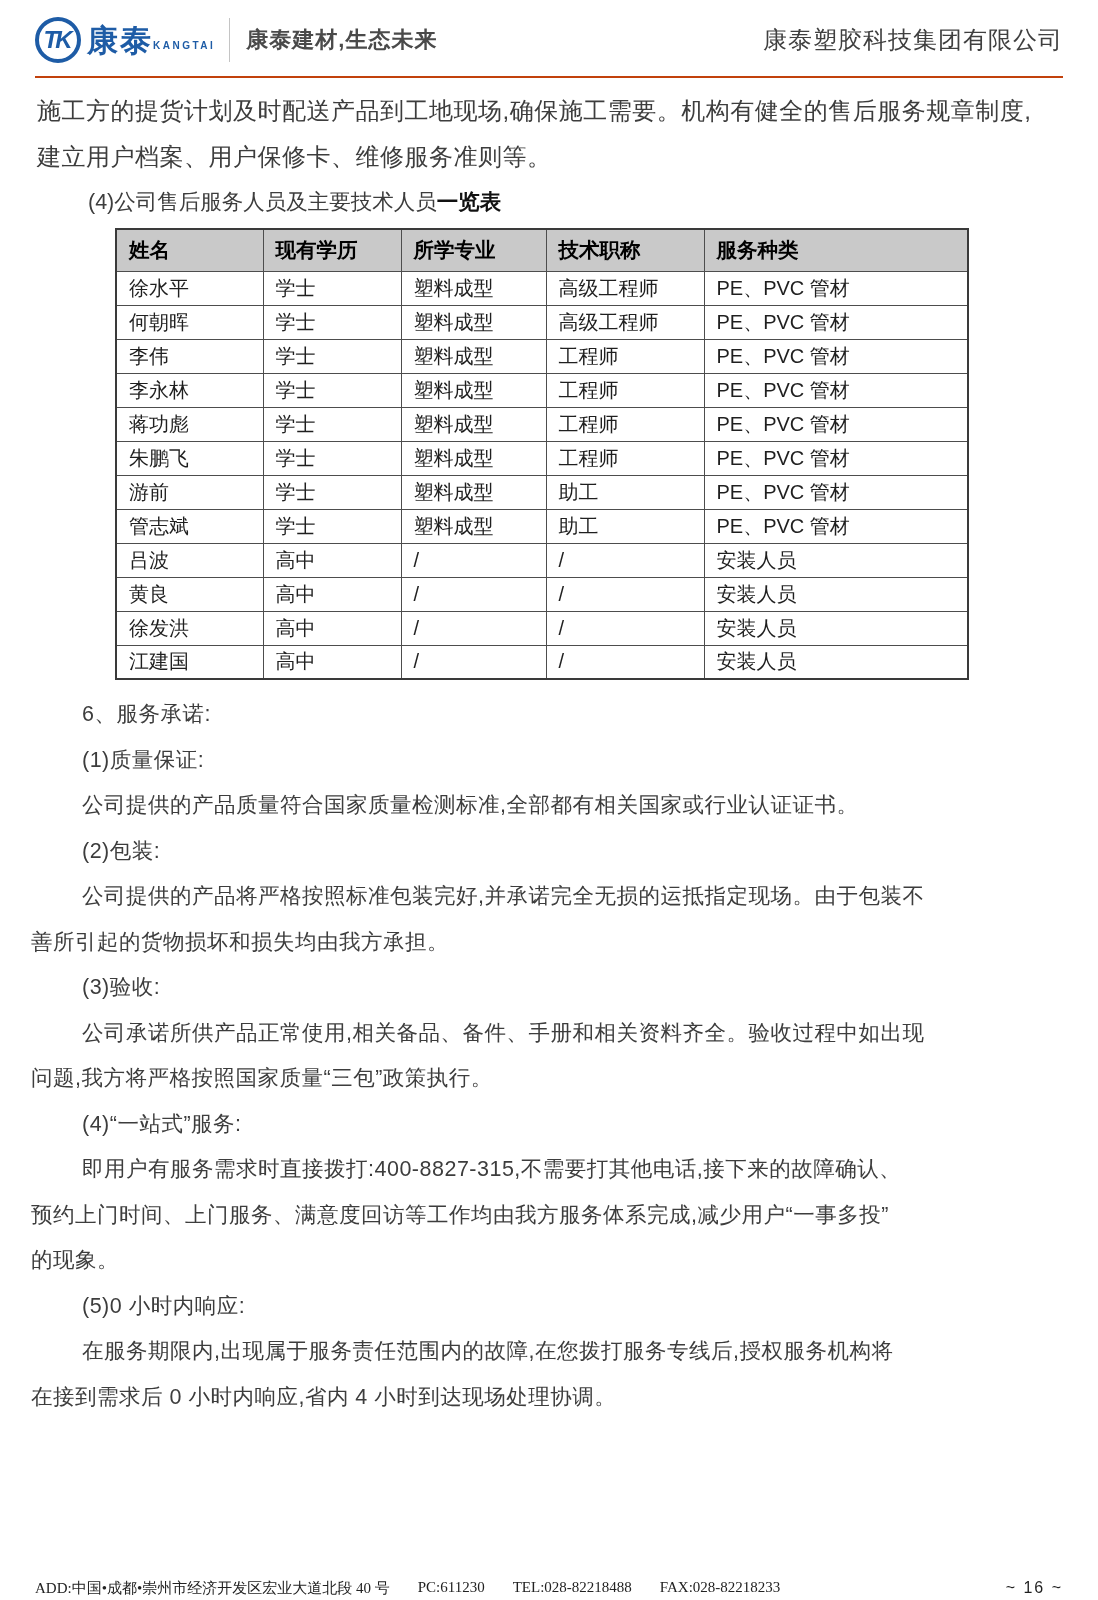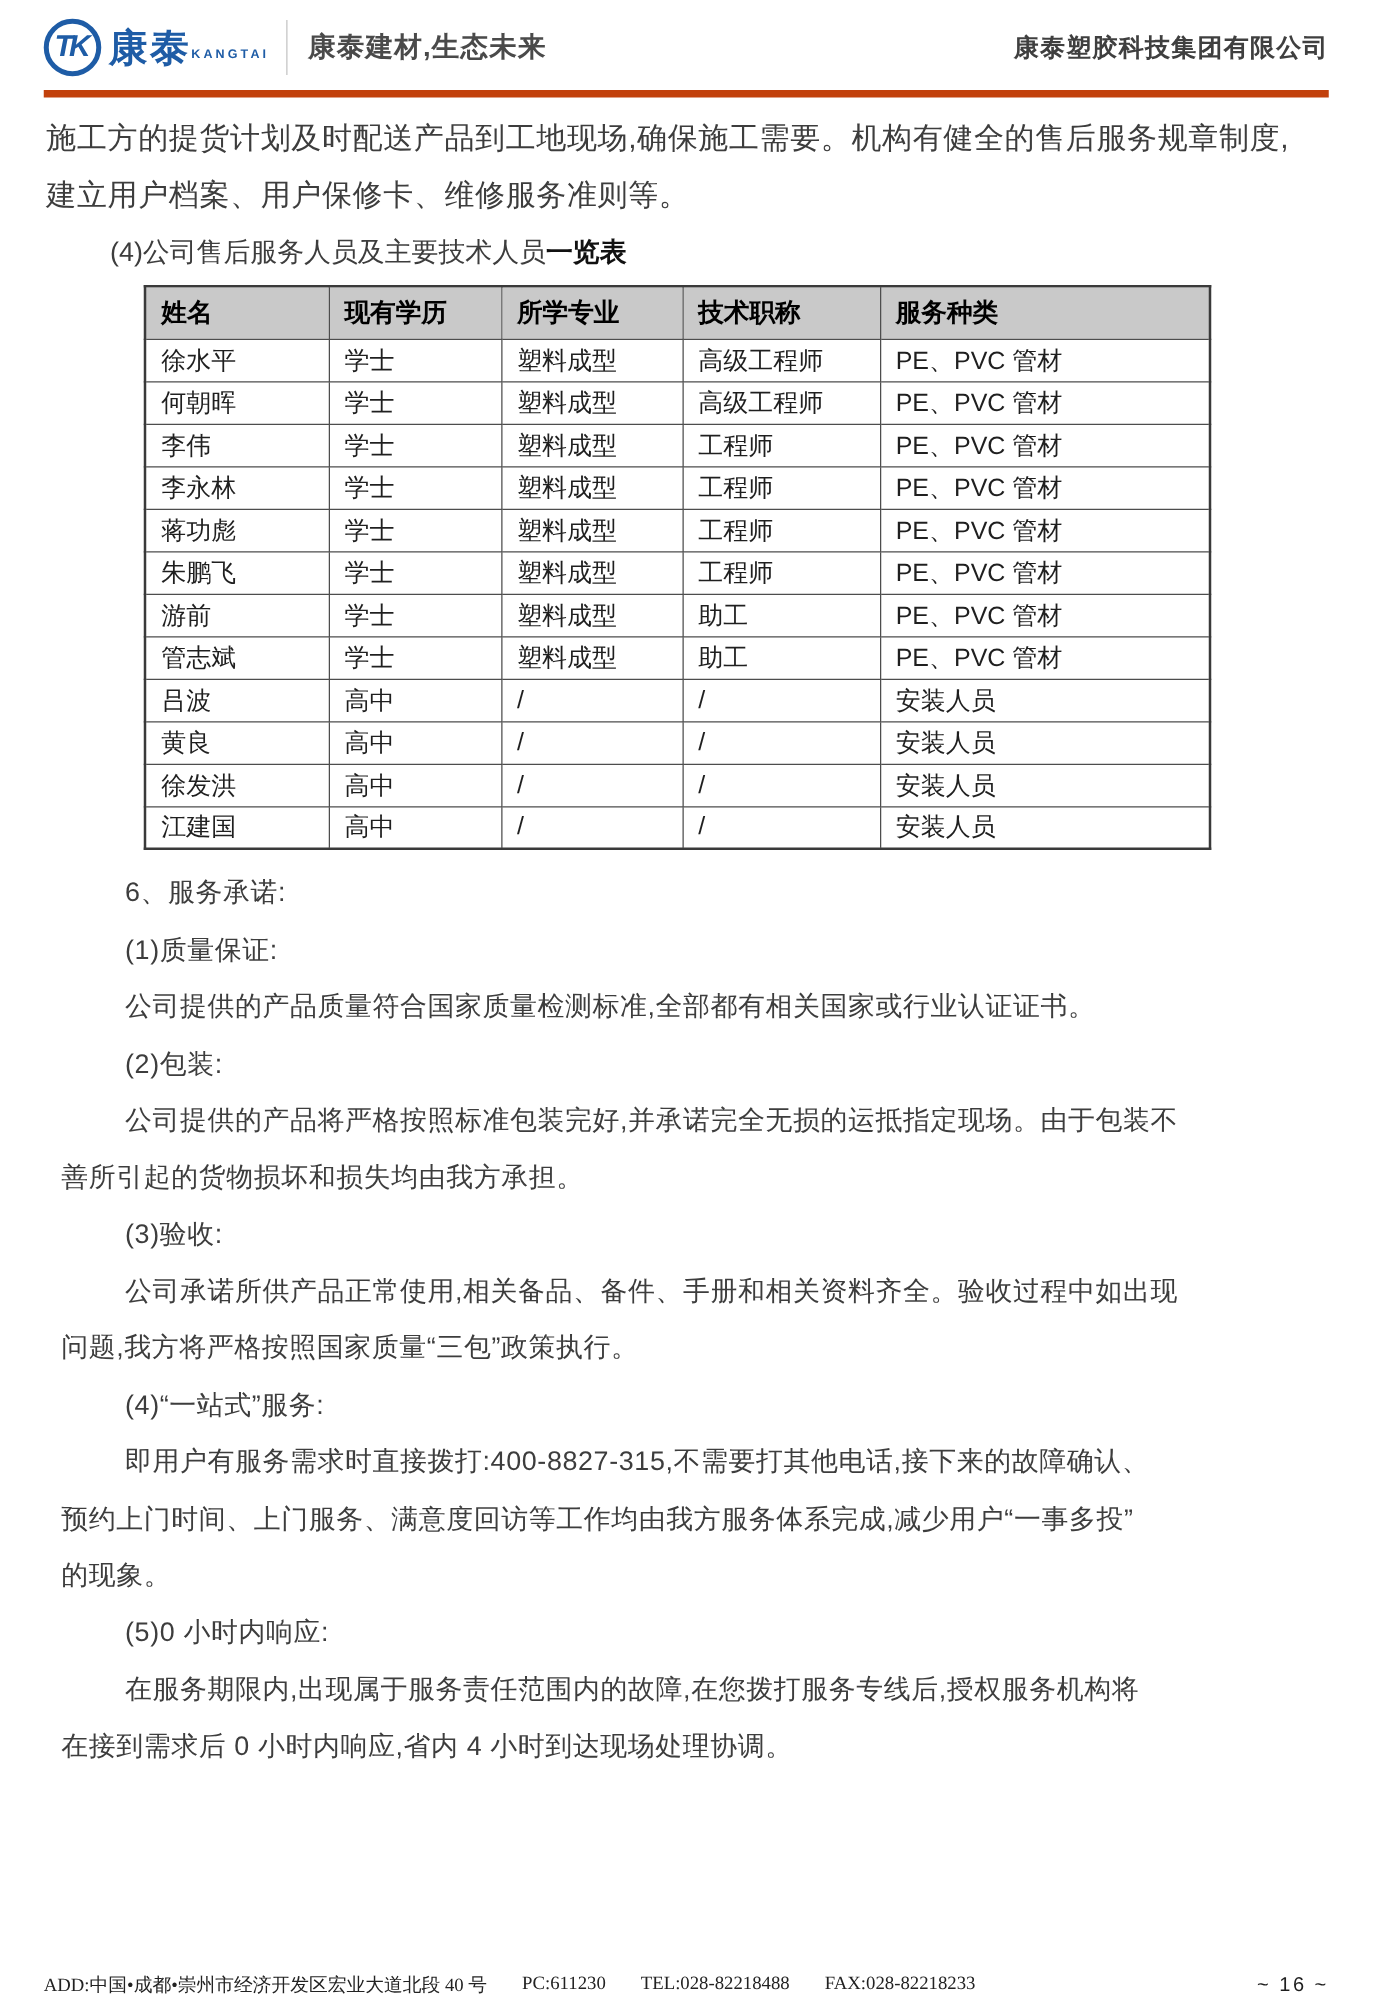--- a/index.html
+++ b/index.html
@@ -6,37 +6,37 @@
   html,body { background:#ffffff; }
   body { font-family:"Liberation Sans","DejaVu Sans",sans-serif; }
   .page {
     position:relative; width:1098px; height:1600px; margin:0 auto;
     background:#ffffff; overflow:hidden; color:#3d3d3d;
   }
 
   
   .header {
     margin:14px 35px 0 35px; padding-bottom:10px;
-    border-bottom:6px solid #c2410c;
+    border-bottom:2px solid #c2410c;
     display:flex; align-items:center; height:64px;justify-content:space-between;
   }
   .logo { display:flex; align-items:center; gap:6px; }
   .logo-circle {
     width:46px; height:46px; border:4px solid #1e5ca6; border-radius:50%;
     display:flex; align-items:center; justify-content:center;
     color:#1e5ca6; font-weight:bold; font-style:italic;
     font-size:24px; letter-spacing:-3px; padding-right:3px;
   }
   .brand { display:flex; flex-direction:row; align-items:center; line-height:1; }
   .brand-cn { color:#1e5ca6; font-weight:bold; font-size:31px; letter-spacing:2px; }
   .brand-en { color:#1e5ca6; font-weight:bold; font-size:10px; letter-spacing:2.5px; margin-top:11px; }
   .v-divider { width:1px; height:44px; background:#c4c4c4; margin:0 16px 0 14px; }
   .tagline { font-size:22px; font-weight:bold; color:#4a4a4a; letter-spacing:1px; }
   .header-spacer { flex:1; }
-  .company { font-size:20px; font-weight:bold; color:#3f3f3f; letter-spacing:1px; }
+  .company { font-size:24px; font-weight:normal; color:#3f3f3f; letter-spacing:1px; }
 
   
   .intro { margin:10px 35px 0 37px; font-size:24px; }
   .intro .line { line-height:46px; letter-spacing:0.5px; }
 
   .caption { margin:0 35px 4px 88px; font-size:21.5px; line-height:44px; }
   .caption b { color:#111; font-weight:bold; }
 
   
   table.roster {
@@ -52,21 +52,21 @@
   table.roster th {
     background:#c9c9c9; color:#000; font-weight:bold;
     height:42px; font-size:20.5px;
   }
   table.roster td { height:34px; }
   .col-name { width:147px; } .col-edu { width:138px; }
   .col-major { width:145px; } .col-title { width:158px; }
   .col-service { width:264px; }
 
   
-  .sections { margin:12px 35px 0 49px; font-size:21.5px; }
+  .sections { margin:12px 35px 0 31px; font-size:21.5px; }
   .sections .line { line-height:45.5px; letter-spacing:0.5px; }
   .sections .line.indent { padding-left:51px; }
 
   
   .footer {
     position:absolute; left:35px; right:35px; bottom:2px;
     display:flex; align-items:baseline;
   }
   .footer-contact {
     font-family:"Liberation Serif","DejaVu Serif",serif;

